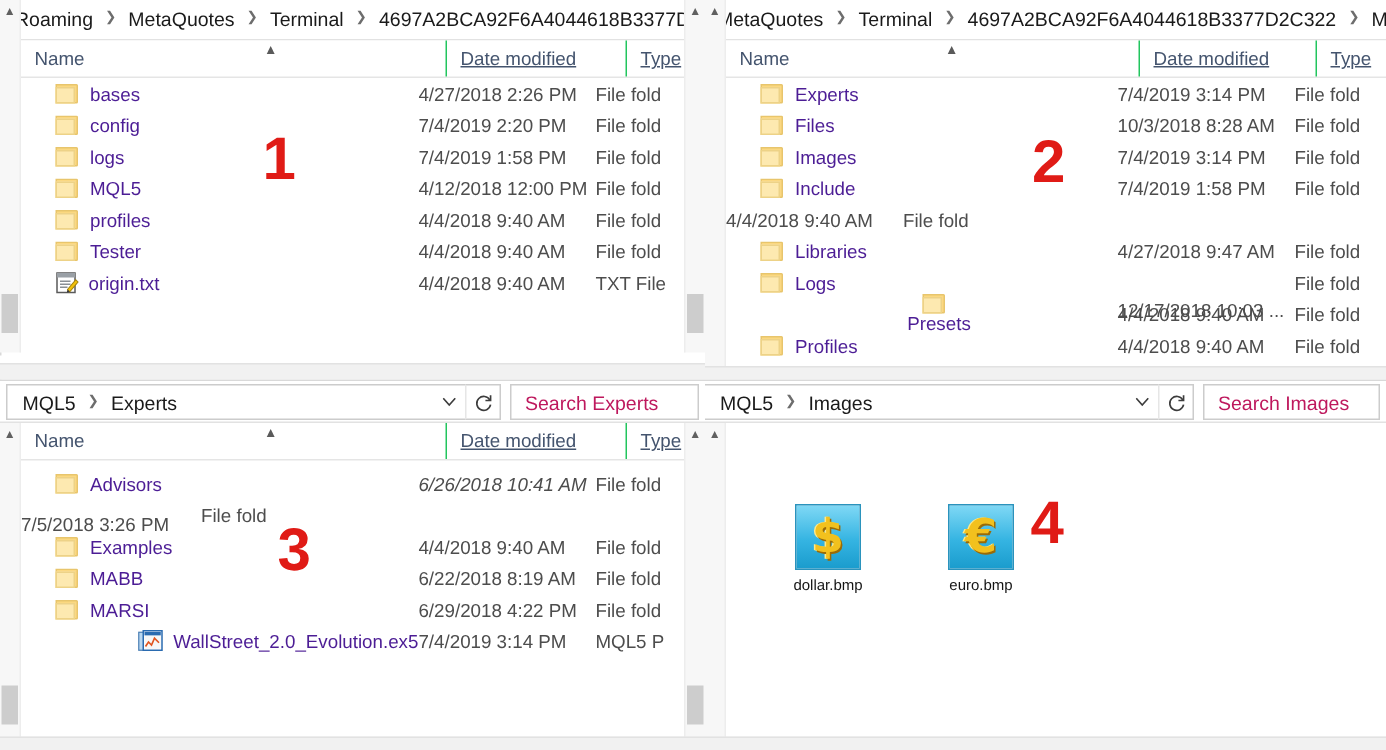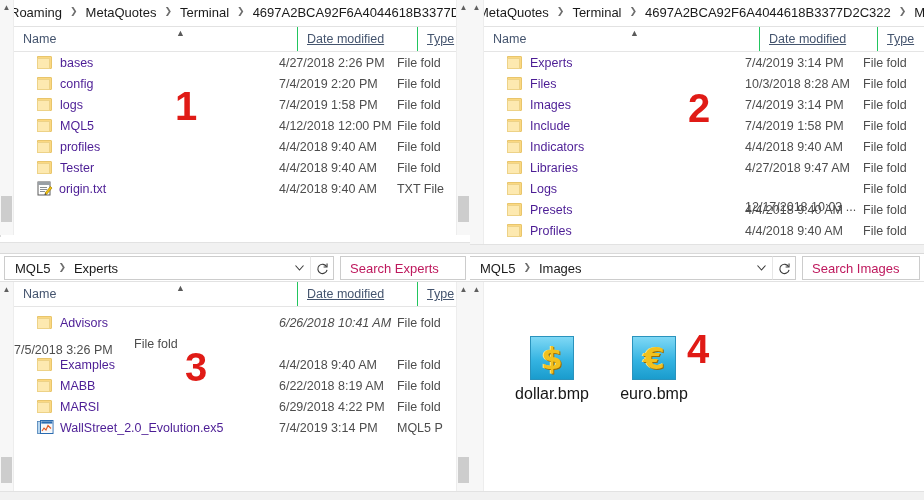--- a/index.html
+++ b/index.html
@@ -164,21 +164,21 @@
     position:absolute;left:34px;top:14px;right:0;bottom:0;
     display:flex;align-items:flex-start;
   }
   .tile{
     width:96px;
     display:flex;flex-direction:column;align-items:center;
     margin-right:6px;
   }
   .tile .art{height:84px;display:flex;align-items:flex-end;justify-content:center;}
   .tile .cap{
-    margin-top:5px;font-size:16px;color:#151515;white-space:nowrap;
+    margin-top:5px;font-size:10px;color:#151515;white-space:nowrap;
   }
   .coinicon{
     width:44px;height:44px;
     background:linear-gradient(180deg,#7fd8f5 0%,#35b4e2 55%,#1a9ccd 100%);
     border:1px solid #2a93bd;
     box-sizing:border-box;
     display:flex;align-items:center;justify-content:center;
     position:relative;
   }
   .coinicon .glyph{
@@ -427,54 +427,47 @@
               <span class="ficon">
                 <span class="back"></span>
                 <span class="front"></span>
               </span>
               <span class="fname">Include</span>
             </div>
             <div class="c-date" style="width:118px;">7/4/2019 1:58 PM</div>
             <div class="c-type" style="width:60px;">File fold</div>
           </div>
           <div class="row">
+            <div class="c-date" style="width:118px;">4/4/2018 9:40 AM</div>
+            <div class="c-type" style="width:60px;">File fold</div>
+          </div>
+          <div class="row">
             <div class="c-name" style="width:261px;padding-left:23px;">
               <span class="ficon">
                 <span class="back"></span>
                 <span class="front"></span>
               </span>
-              <span class="fname">Indicators</span>
-            </div>
-            <div class="c-date" style="width:118px;">4/4/2018 9:40 AM</div>
+              <span class="fname">Libraries</span>
+            </div>
+            <div class="c-date" style="width:118px;">4/27/2018 9:47 AM</div>
             <div class="c-type" style="width:60px;">File fold</div>
           </div>
           <div class="row">
             <div class="c-name" style="width:261px;padding-left:23px;">
               <span class="ficon">
                 <span class="back"></span>
                 <span class="front"></span>
               </span>
-              <span class="fname">Libraries</span>
-            </div>
-            <div class="c-date" style="width:118px;">4/27/2018 9:47 AM</div>
-            <div class="c-type" style="width:60px;">File fold</div>
-          </div>
-          <div class="row">
-            <div class="c-name" style="width:261px;padding-left:23px;">
-              <span class="ficon">
-                <span class="back"></span>
-                <span class="front"></span>
-              </span>
               <span class="fname">Logs</span>
             </div>
             <div class="c-date" style="width:118px;margin-top:36px;">12/17/2018 10:03 ...</div>
             <div class="c-type" style="width:60px;">File fold</div>
           </div>
           <div class="row">
-            <div class="c-name" style="width:261px;padding-left:23px;">
+            <div class="c-name" style="width:261px;padding-left:23px;flex-direction:column;">
               <span class="ficon">
                 <span class="back"></span>
                 <span class="front"></span>
               </span>
               <span class="fname">Presets</span>
             </div>
             <div class="c-date" style="width:118px;">4/4/2018 9:40 AM</div>
             <div class="c-type" style="width:60px;">File fold</div>
           </div>
           <div class="row">
@@ -573,21 +566,21 @@
               <span class="ficon">
                 <span class="back"></span>
                 <span class="front"></span>
               </span>
               <span class="fname">MARSI</span>
             </div>
             <div class="c-date" style="width:120px;">6/29/2018 4:22 PM</div>
             <div class="c-type" style="width:60px;">File fold</div>
           </div>
           <div class="row">
-            <div class="c-name" style="width:269px;padding-left:23px;">
+            <div class="c-name" style="width:269px;padding-left:23px;justify-content:flex-end;">
               <span class="ex5icon"><svg width="17" height="15" viewBox="0 0 17 15">
                   <rect x="0.5" y="1.5" width="4" height="12" fill="#b9d7f0" stroke="#4a7fb5" stroke-width="0.8"></rect>
                   <rect x="3.5" y="0.5" width="12.5" height="13" fill="#ffffff" stroke="#2a6bb0" stroke-width="1"></rect>
                   <rect x="4.3" y="1.3" width="10.9" height="2.3" fill="#2a6bb0"></rect>
                   <rect x="4.3" y="4" width="10.9" height="8.6" fill="#f7f7f7"></rect>
                   <polyline points="5,11 7,8 9,10 11,5.5 14,8.5" fill="none" stroke="#e0541f" stroke-width="1.1"></polyline>
                 </svg></span>
               <span class="fname">WallStreet_2.0_Evolution.ex5</span>
             </div>
             <div class="c-date" style="width:120px;">7/4/2019 3:14 PM</div>

